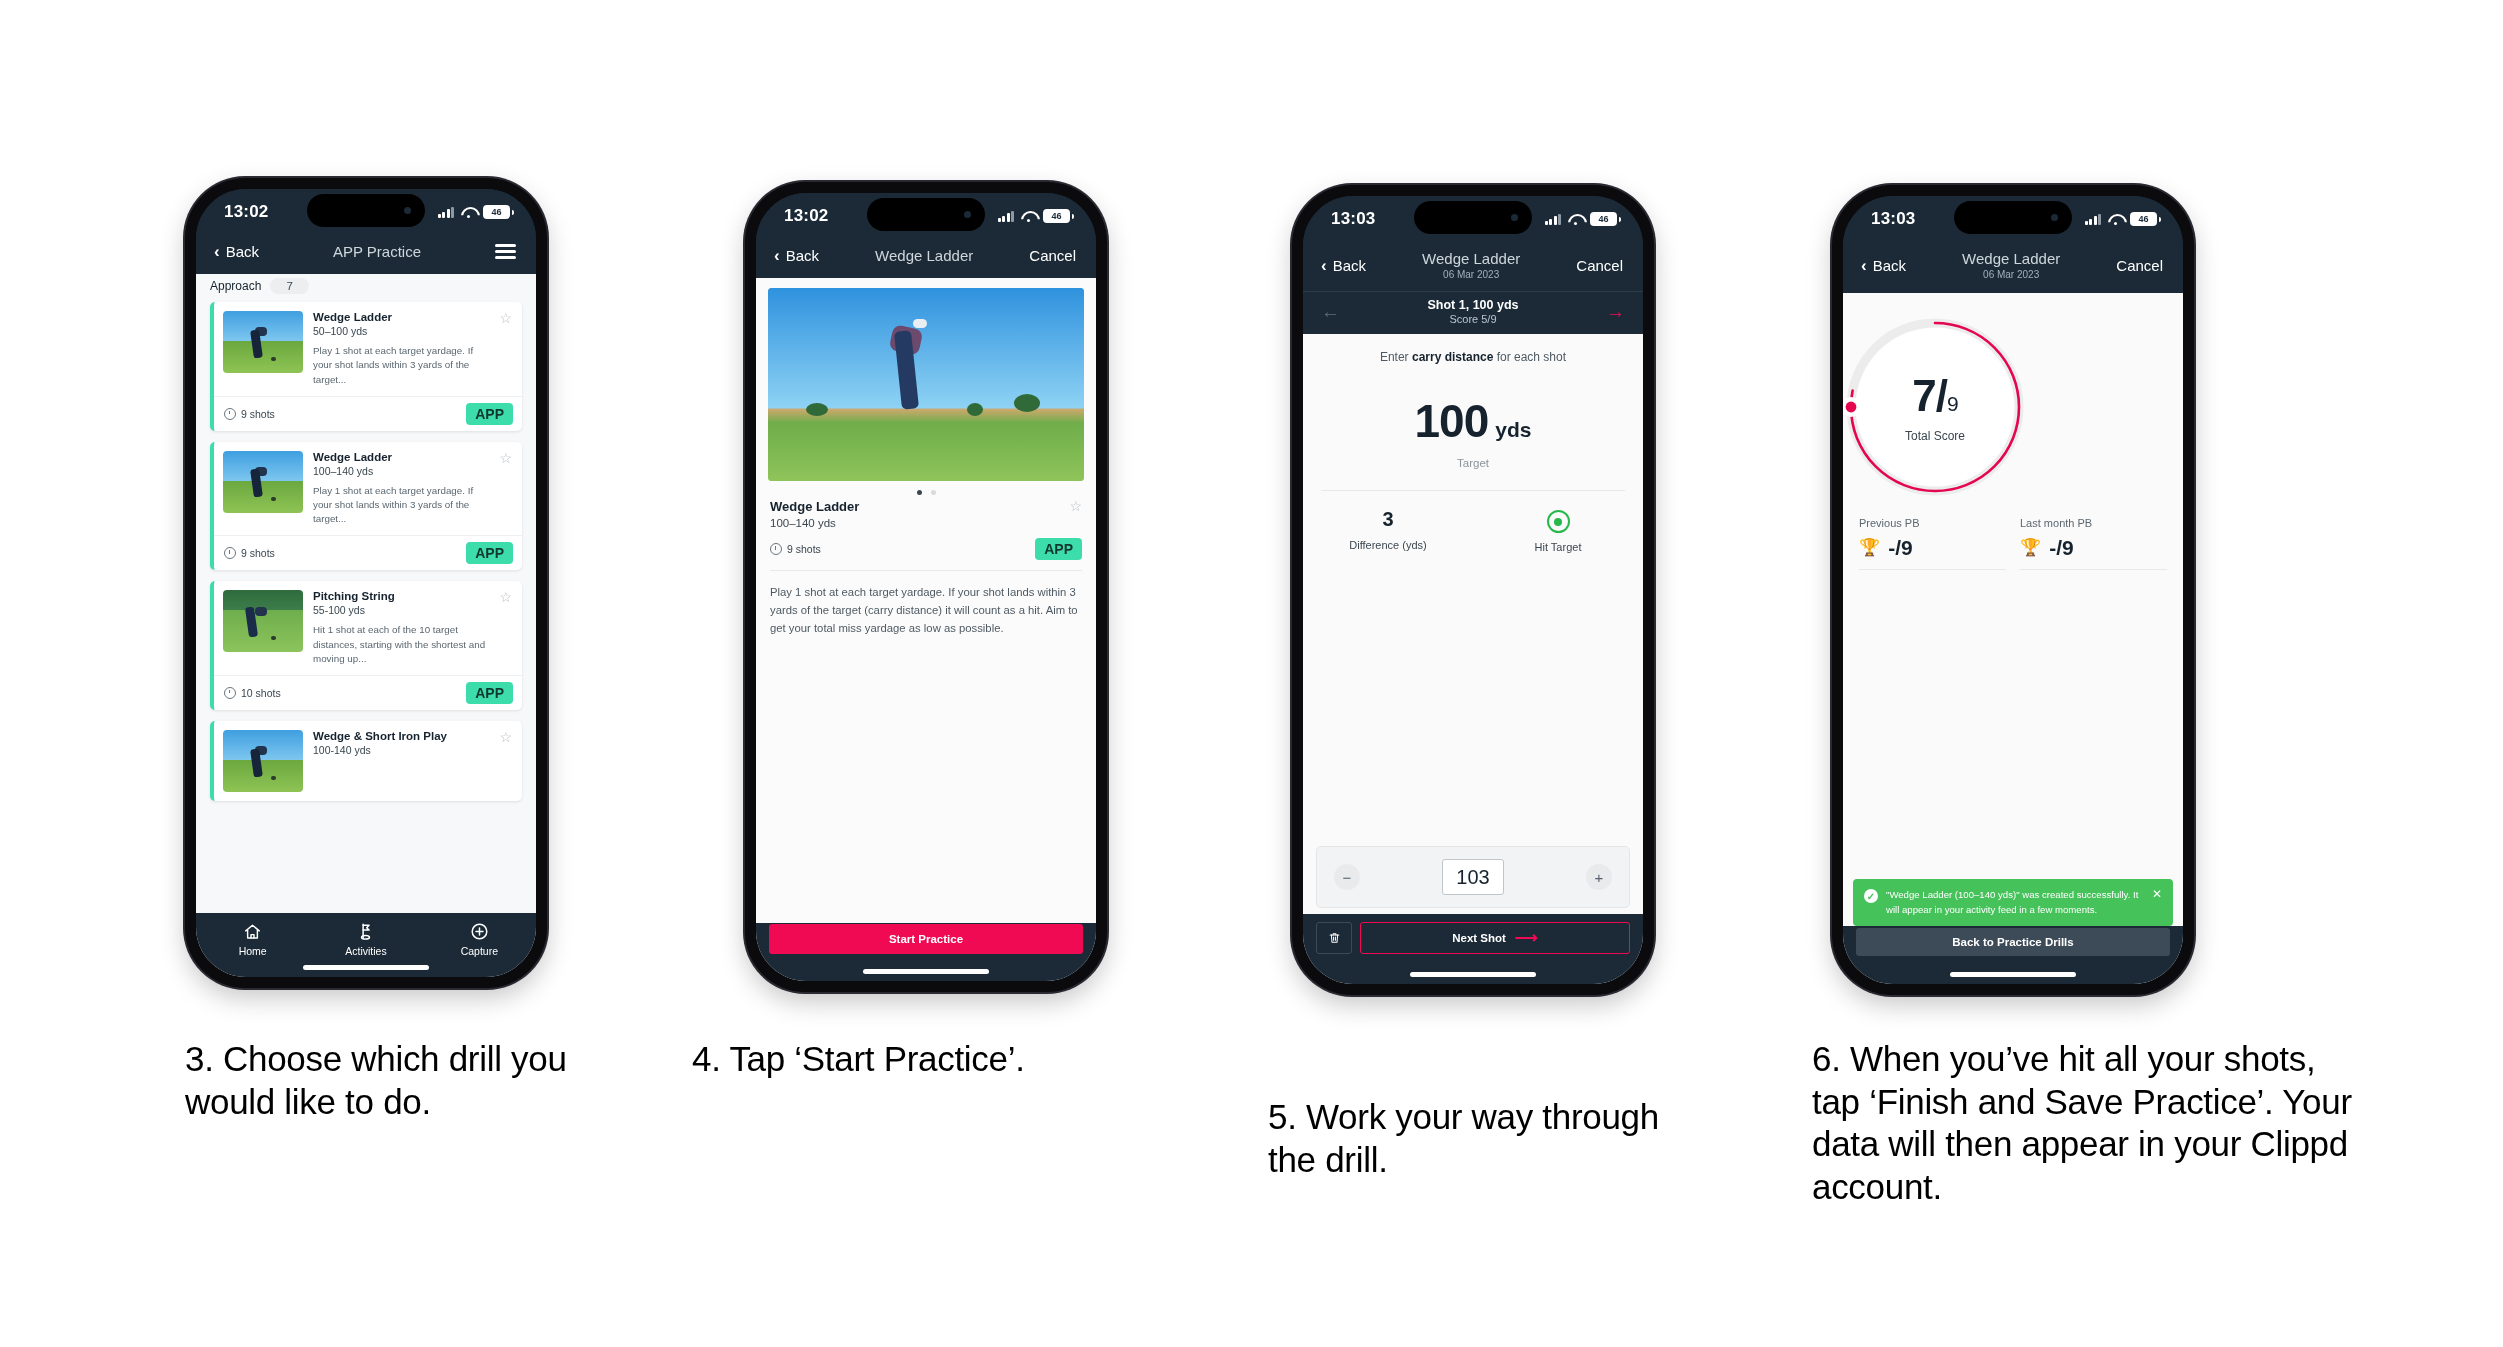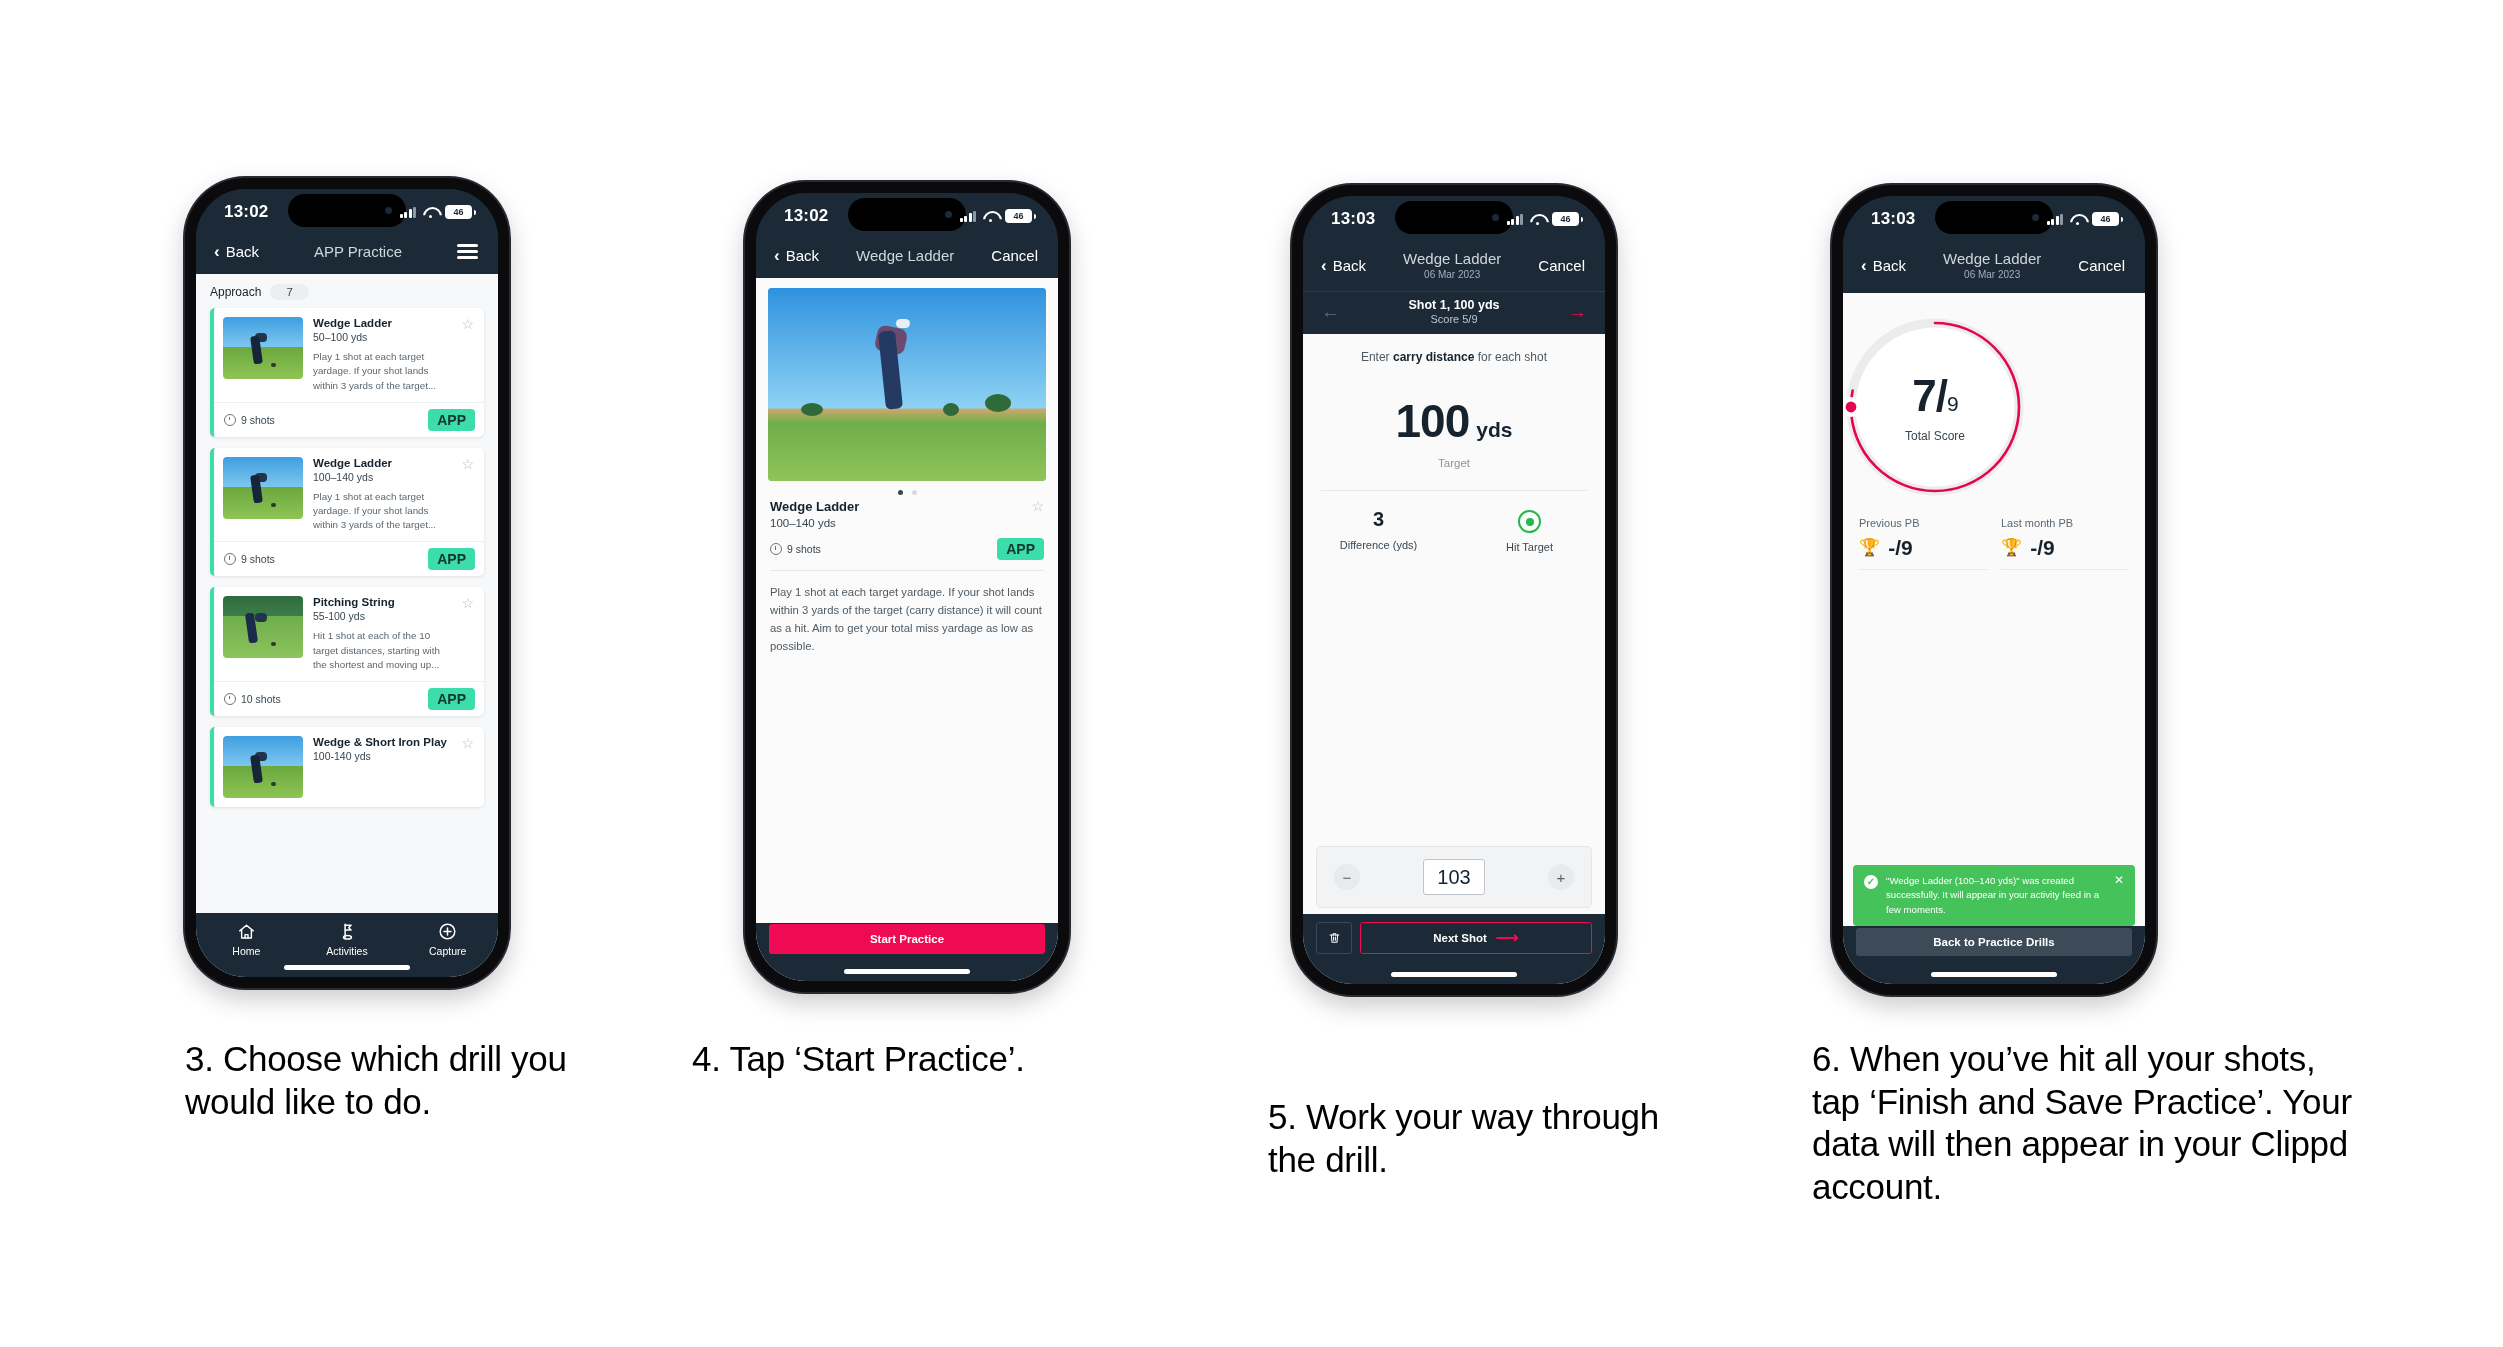--- a/index.html
+++ b/index.html
@@ -4,21 +4,21 @@
 <style>
   html,body{margin:0;padding:0;}
   body{
     width:2503px;height:1347px;background:#ffffff;
     font-family:"Liberation Sans",sans-serif;
     overflow:hidden;position:relative;
   }
   .stage{position:relative;width:2503px;height:1347px;}
 
   
-  .phone{position:absolute;width:324px;height:810px;}
+  .phone{position:absolute;width:362px;height:810px;}
   .frame{
     position:absolute;inset:0;background:#0b0b0e;border-radius:60px;
     box-shadow:0 0 0 2px #2a2a33, 0 10px 26px rgba(0,0,0,.22);
     padding:11px;box-sizing:border-box;
   }
   .screen{
     position:absolute;left:11px;top:11px;right:11px;bottom:11px;
     border-radius:50px;overflow:hidden;background:#1b2a36;
     display:flex;flex-direction:column;
   }
@@ -77,21 +77,21 @@
   .shotbar .mid span{font-size:11px;color:#b9c6d0;display:block;margin-top:1px;}
   .arr{font-size:19px;line-height:1;}
   .arr.dim{color:#5d6f7d;}
   .arr.pink{color:#ed0f54;}
 
   
   .body{flex:1;background:#f7f8f9;overflow:hidden;position:relative;}
   .homebar{position:absolute;bottom:7px;left:50%;transform:translateX(-50%);width:126px;height:5px;background:#fff;border-radius:4px;z-index:9;}
 
   
-  .chiprow{display:flex;align-items:center;gap:9px;padding:10px 14px 8px;}
+  .chiprow{display:flex;align-items:center;gap:9px;padding:4px 14px 8px;}
   .chiprow .lbl{font-size:12px;color:#16232e;}
   .chip{background:#eceef0;border-radius:12px;padding:2px 16px;font-size:11.5px;color:#3b4753;}
   .card{
     margin:0 14px 11px;background:#fff;border-radius:5px;overflow:hidden;
     border-left:4px solid #3ddcab;box-shadow:0 1px 3px rgba(0,0,0,.10);
   }
   .card-top{display:flex;padding:9px 10px 9px 9px;gap:10px;}
   .thumb{width:80px;height:62px;border-radius:4px;flex:0 0 80px;overflow:hidden;position:relative;background:linear-gradient(#3f9fe0 0%,#7dc6ef 48%,#6ba83f 49%,#8fc455 100%);}
   .thumb.t2{background:linear-gradient(#2f6b3d 0%,#3d7d4a 32%,#6fae4d 33%,#8cc45c 100%);}
   .thumb .fig{position:absolute;left:36%;top:30%;width:9px;height:28px;background:#17253b;border-radius:3px;transform:rotate(-8deg);}

